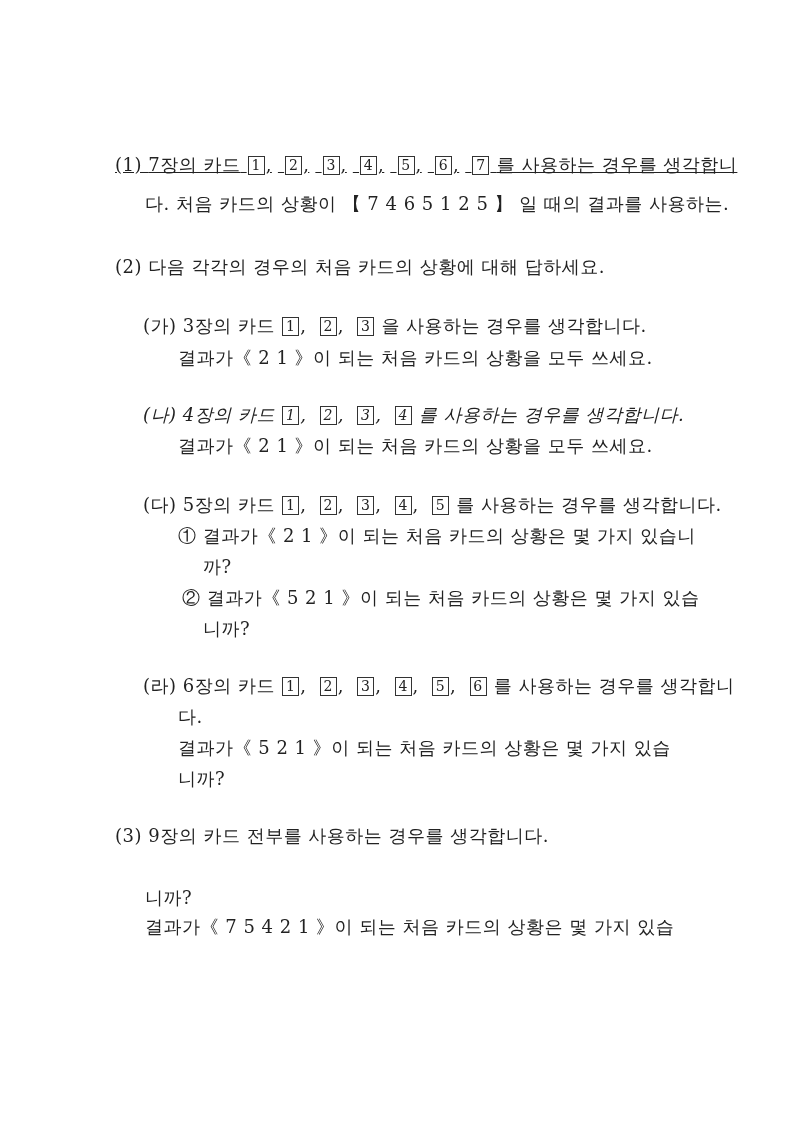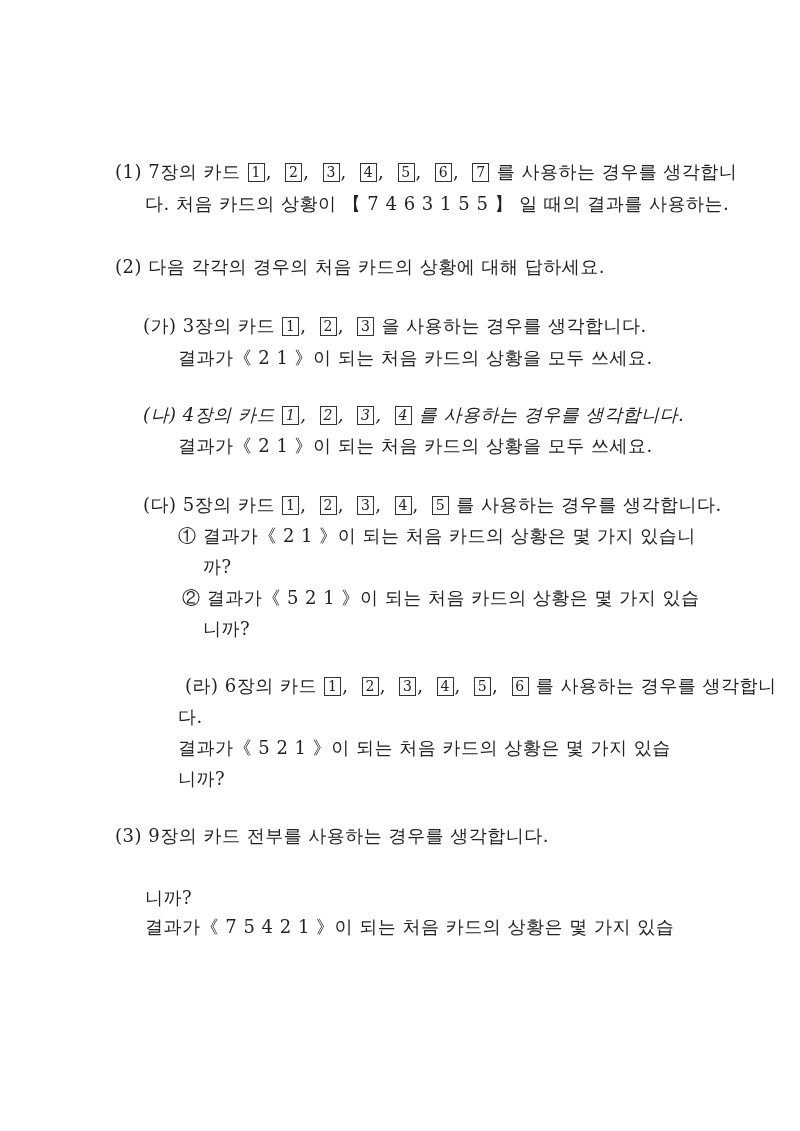--- a/index.html
+++ b/index.html
@@ -6,35 +6,35 @@
     body { width: 800px; height: 1131px; position: relative; overflow: hidden;
            font-family: "DejaVu Serif", "Liberation Serif", serif; color: #222; }
     .line { position: absolute; font-size: 18px; line-height: 22px; white-space: nowrap; letter-spacing: 0.5px; }
     .card { display: inline-block; width: 15px; height: 17px; border: 1px solid #333;
             font-size: 14px; line-height: 17px; text-align: center; vertical-align: 1px; margin: 0 1px; }
     .sep { margin-right: 6px; }
   </style>
 </head>
 <body>
 
-<div class="line" style="left:115px; top:161px;">
+<div class="line" style="left:115px; top:154px;text-decoration:underline;">
   <span>(1)</span>
   <span>7장의 카드</span>
   <span class="card">1</span><span class="sep">,</span>
   <span class="card">2</span><span class="sep">,</span>
   <span class="card">3</span><span class="sep">,</span>
   <span class="card">4</span><span class="sep">,</span>
   <span class="card">5</span><span class="sep">,</span>
   <span class="card">6</span><span class="sep">,</span>
   <span class="card">7</span>
   <span>를 사용하는 경우를 생각합니</span>
 </div>
 <div class="line" style="left:145px; top:193px;">
   <span>다. 처음 카드의 상황이</span>
-  <span>【 7 4 6 3 1 5 5 】</span>
+  <span>【 7 4 6 5 1 2 5 】</span>
   <span>일 때의 결과를 사용하는.</span>
 </div>
 
 <div class="line" style="left:115px; top:256px;text-align:center;">
   <span>(2)</span>
   <span>다음 각각의 경우의 처음 카드의 상황에 대해 답하세요.</span>
 </div>
 
 <div class="line" style="left:143px; top:315px;">
   <span>(가)</span>
@@ -65,21 +65,21 @@
   <span class="card">3</span><span class="sep">,</span>
   <span class="card">4</span><span class="sep">,</span>
   <span class="card">5</span>
   <span>를 사용하는 경우를 생각합니다.</span>
 </div>
 <div class="line" style="left:178px; top:525px;">① 결과가《 2 1 》이 되는 처음 카드의 상황은 몇 가지 있습니</div>
 <div class="line" style="left:203px; top:556px;">까?</div>
 <div class="line" style="left:182px; top:587px;">② 결과가《 5 2 1 》이 되는 처음 카드의 상황은 몇 가지 있습</div>
 <div class="line" style="left:203px; top:618px;">니까?</div>
 
-<div class="line" style="left:143px; top:675px;margin-left:42px;">
+<div class="line" style="left:143px; top:675px;">
   <span>(라)</span>
   <span>6장의 카드</span>
   <span class="card">1</span><span class="sep">,</span>
   <span class="card">2</span><span class="sep">,</span>
   <span class="card">3</span><span class="sep">,</span>
   <span class="card">4</span><span class="sep">,</span>
   <span class="card">5</span><span class="sep">,</span>
   <span class="card">6</span>
   <span>를 사용하는 경우를 생각합니</span>
 </div>

